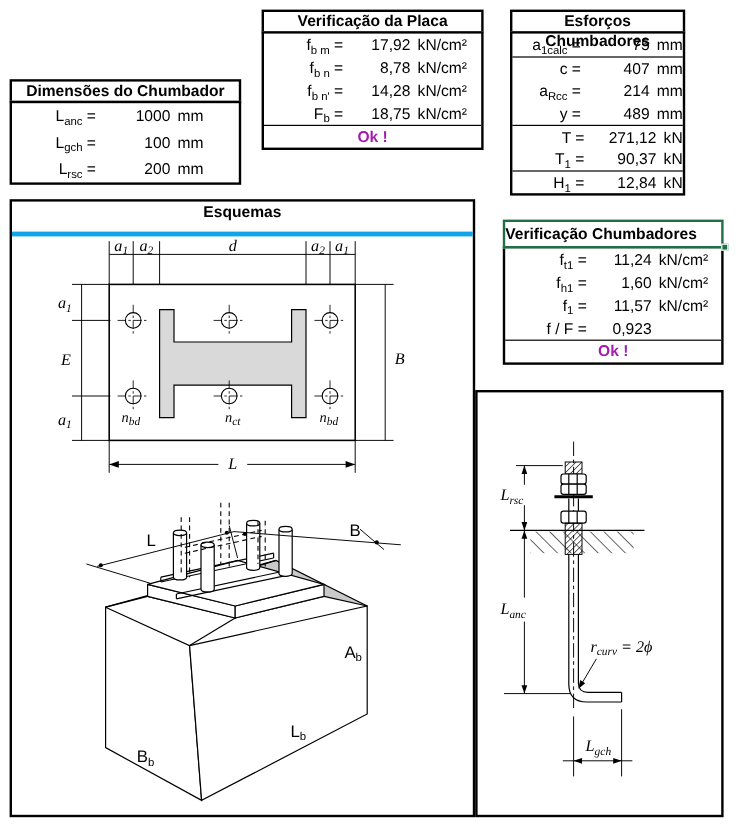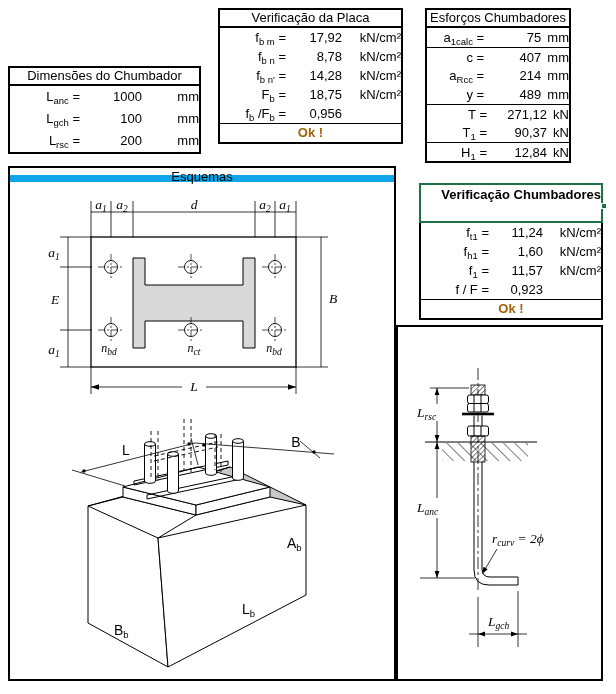--- a/index.html
+++ b/index.html
@@ -1,41 +1,41 @@
 <!DOCTYPE html>
 <html><head>
 <meta charset="utf-8">
 <style>
   html,body{margin:0;padding:0;}
   body{width:616px;height:694px;position:relative;background:#fff;overflow:hidden;
        font-family:"Liberation Sans",sans-serif;color:#000;}
   *{box-sizing:border-box;}
   .tbl{position:absolute;font-size:13px;}
-  .tbl .title{border:2px solid #000;font-weight:normal;text-align:center;height:20px;line-height:16px;background:#fff;}
+  .tbl .title{border:2px solid #000;font-weight:bold;text-align:center;height:20px;line-height:16px;background:#fff;}
   .tbl .tbody{border:2px solid #000;margin-top:-2px;background:#fff;}
   .row{display:flex;height:19px;line-height:19px;}
   .dimrows .row{height:22px;line-height:22px;}
   .lab{text-align:right;white-space:pre;}
   .val{text-align:right;}
-  .unit{flex:1;text-align:right;padding-left:6px;}
+  .unit{flex:1;text-align:left;padding-left:6px;}
   .sb{font-size:9.5px;position:relative;top:3px;}
   .sep{border-top:1px solid #000;}
-  .okrow{height:19px;line-height:18px;border-top:1px solid #000;color:#a16207;font-weight:bold;text-align:center;}
+  .okrow{height:19px;line-height:18px;border-top:1px solid #000;color:#a21caf;font-weight:bold;text-align:center;}
   #tbl-dim{left:8px;top:66px;width:193px;}
   #tbl-dim .lab{width:70px;} #tbl-dim .val{width:62px;}
   #tbl-placa{left:218px;top:8px;width:185px;}
   #tbl-placa .lab{width:66px;} #tbl-placa .val{width:56px;}
   #tbl-esf{left:425px;top:8px;width:146px;}
   #tbl-esf .lab{width:60px;} #tbl-esf .val{width:60px;}
   #tbl-chumb{left:419px;top:183px;width:184px;}
   #tbl-chumb .lab{width:68px;padding-left:20px;} #tbl-chumb .val{width:54px;}
-  .seltitle{border:2px solid #1F7145;font-weight:bold;text-align:right;height:40px;line-height:20px;position:relative;background:#fff;padding-left:12px;}
+  .seltitle{border:2px solid #1F7145;font-weight:bold;text-align:left;height:24px;line-height:20px;position:relative;background:#fff;}
   .handle{position:absolute;right:-4px;bottom:-4px;width:6px;height:6px;background:#1F7145;border:1px solid #fff;}
   #box-esq{position:absolute;left:8px;top:166px;width:388px;height:515px;border:2px solid #000;}
-  #box-esq .esq-title{height:14px;line-height:17px;border-bottom:7px solid #0ea5e9;font-weight:normal;text-align:center;font-size:13px;}
+  #box-esq .esq-title{height:29px;line-height:17px;border-bottom:4px solid #0ea5e9;font-weight:bold;text-align:center;font-size:13px;}
   #box-bolt{position:absolute;left:396px;top:325px;width:207px;height:356px;border:2px solid #000;}
   .dwg{position:absolute;}
   #svg-plate{left:8px;top:187px;}
   #svg-block{left:8px;top:401px;}
   #svg-bolt{left:396px;top:325px;}
   .itl{font-family:"Liberation Serif",serif;font-style:italic;font-size:13.5px;fill:#000;}
   .itl12{font-family:"Liberation Serif",serif;font-style:italic;font-size:12px;fill:#000;}
   .ssub{font-size:9.5px;}
   .sans14{font-family:"Liberation Sans",sans-serif;font-size:14px;fill:#000;}
   .dim{stroke:#000;stroke-width:0.8;fill:none;}
@@ -84,25 +84,20 @@
     <div class="row">
       <span class="lab"><span>f</span><span class="sb">b n'</span><span> =</span></span>
       <span class="val">14,28</span>
       <span class="unit">kN/cm²</span>
     </div>
     <div class="row">
       <span class="lab"><span>F</span><span class="sb">b</span><span> =</span></span>
       <span class="val">18,75</span>
       <span class="unit">kN/cm²</span>
     </div>
-    <div class="row">
-      <span class="lab"><span>f</span><span class="sb">b</span><span> /F</span><span class="sb">b</span><span> =</span></span>
-      <span class="val">0,956</span>
-      <span class="unit"></span>
-    </div>
     <div class="okrow">Ok !</div>
   </div>
 </div>
 
 <div class="tbl" id="tbl-esf">
   <div class="title">Esforços Chumbadores</div>
   <div class="tbody">
     <div class="row">
       <span class="lab"><span>a</span><span class="sb">1calc</span><span> =</span></span>
       <span class="val">75</span>

